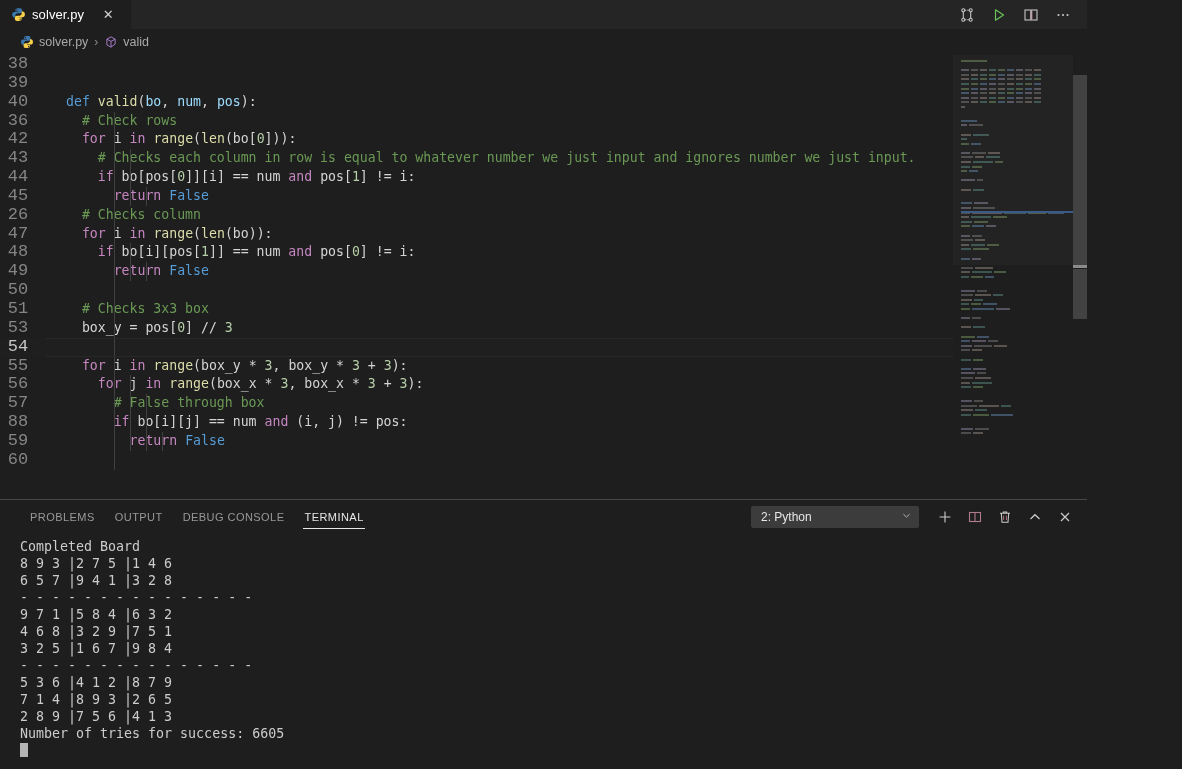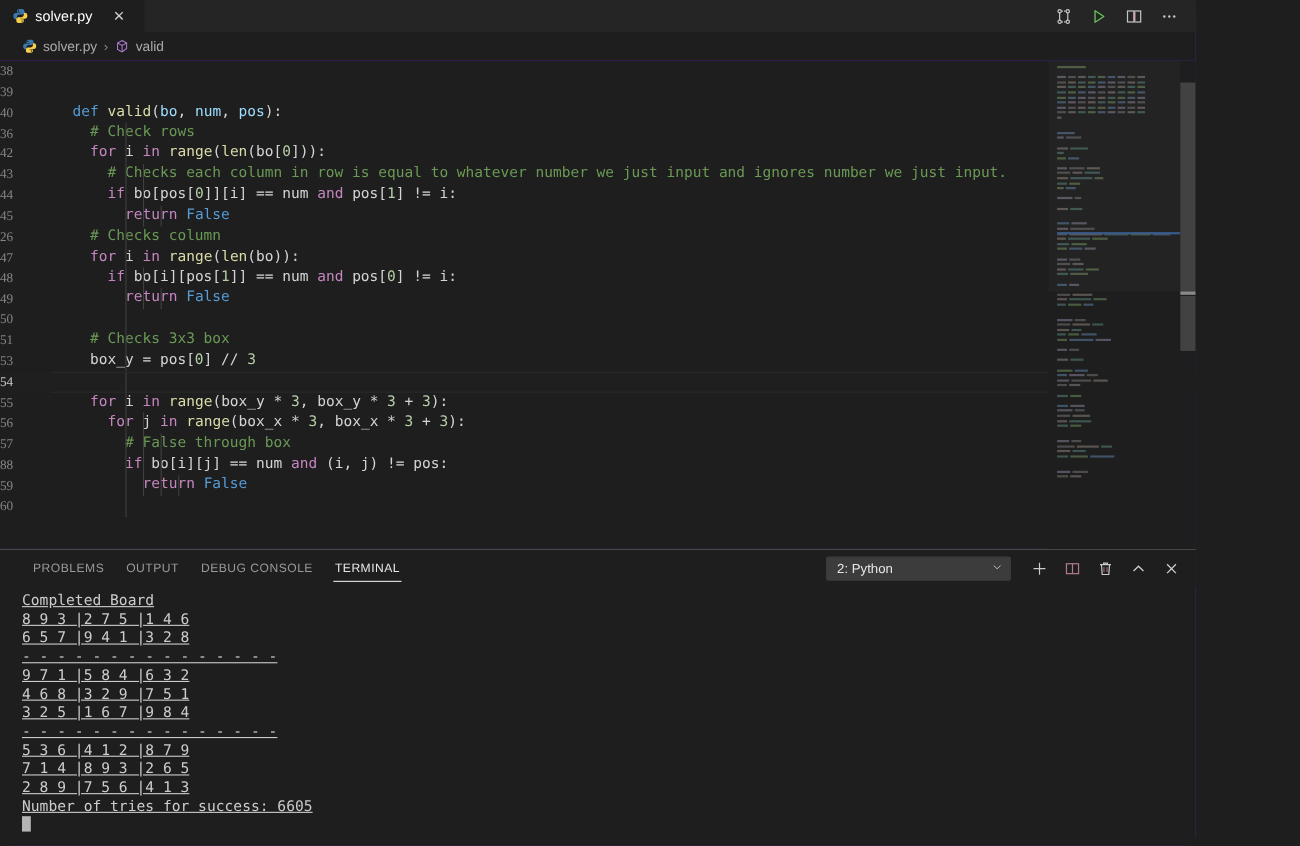--- a/index.html
+++ b/index.html
@@ -14,21 +14,21 @@
     font-family: "Liberation Sans", sans-serif;
     color: #cccccc;
     -webkit-font-smoothing: antialiased;
   }
   .app {
     position: relative;
     width: 1087px;
     height: 769px;
     display: flex;
     flex-direction: column;
-    background: #6d28d9;
+    background: #1d4ed8;
     border-radius: 10px;
   }
 
   
   .tabbar {
     height: 29px;
     background: #252526;
     display: flex;
     align-items: stretch;
     position: relative;
@@ -119,26 +119,26 @@
     border-top: 1px solid #282828;
     border-bottom: 1px solid #282828;
     pointer-events: none;
   }
   .line.active {
     background: #1f1f1f;
   }
   .gutter {
     width: 46px;
     min-width: 46px;
-    text-align: left;
+    text-align: center;
     padding-right: 10px;
     color: #858585;
     box-sizing: border-box;
-    font-family: Liberation Serif, serif;
-    font-size: 12px;
+    font-family: Liberation Mono, monospace;
+    font-size: 17px;
     user-select: none;
   }
   .line.active .gutter { color: #c6c6c6; }
   .code-text {
     flex: 1 1 auto;
     position: relative;
     padding-left: 20px;
     box-sizing: border-box;
   }
   
@@ -274,21 +274,21 @@
   .terminal {
     flex: 1 1 auto;
     padding: 4px 0 0 20px;
     font-family: "DejaVu Sans Mono", monospace;
     font-size: 13.3px;
     line-height: 17px;
     color: #cccccc;
     overflow: hidden;
     position: relative;
   }
-  .term-line { white-space: pre; height: 17px; text-decoration: underline; }
+  .term-line { white-space: pre; height: 17px; }
   .term-cursor {
     display: inline-block;
     width: 8px;
     height: 14px;
     background: #d0d0d0;
     vertical-align: -2px;
   }
   .term-partial { opacity: .85; }
 </style>
 </head>

